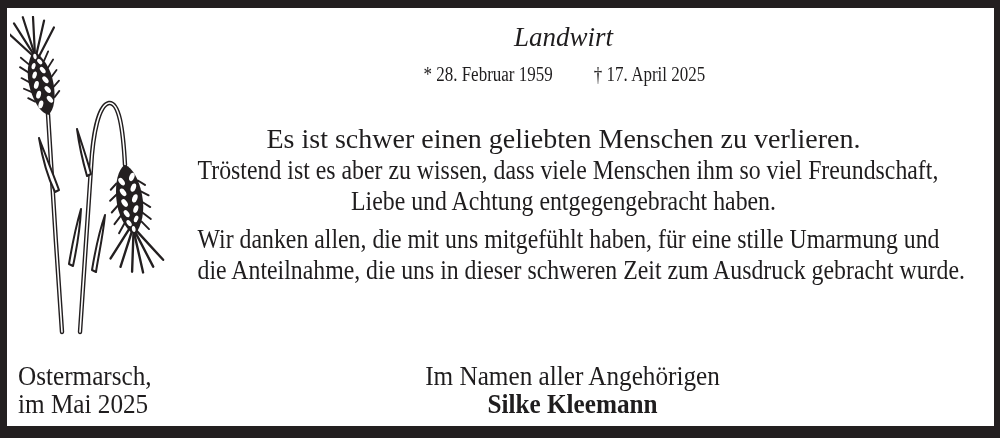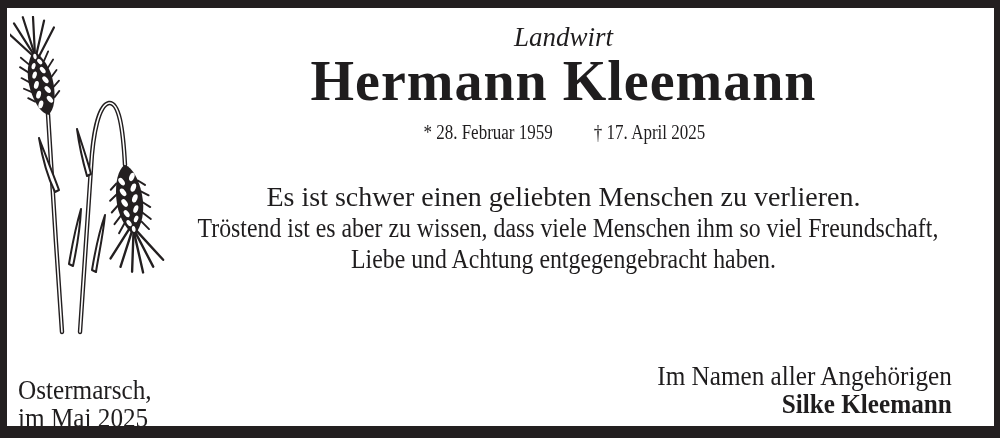--- a/index.html
+++ b/index.html
@@ -45,27 +45,27 @@
   .dates .death{margin-left:20px;}
   .para{margin:0;font-size:28px;line-height:31px;}
   .p1{margin-top:32px;}
   .p2{}
   .p3{margin-top:7px;}
   .line{display:block;white-space:nowrap;}
   .sx85{transform:scaleX(.85);transform-origin:50% 50%;}
   .sx90{transform:scaleX(.90);transform-origin:50% 50%;}
   .sxL{transform:scaleX(.90);transform-origin:0 50%;}
   .place-date{
-    position:absolute;left:11px;top:368px;
+    position:absolute;left:11px;top:354px;
     text-align:left;
     font-size:28px;line-height:28px;
   }
   .family{
     position:absolute;left:144px;right:0;top:354px;
-    text-align:right;
+    text-align:center;
     font-size:28px;line-height:28px;
   }
   .signature{font-weight:bold;}
 </style>
 </head>
 <body>
 
 <div class="page">
 
   <svg class="wheat" viewBox="0 0 160 342" fill="none" stroke="currentColor" stroke-linecap="round" stroke-linejoin="round">
@@ -126,35 +126,38 @@
       <path d="M82,254 C85,236 89,216 95,199 C93,220 88,242 86,256 Z"></path>
     </g>
 
     <use href="#ear" transform="translate(38,97) rotate(-13)"></use>
     <use href="#ear" transform="translate(115,151) rotate(172) scale(1.08)"></use>
   </svg>
 
   <div class="content">
     <div class="profession">Landwirt</div>
 
-    <h1 class="name">Hermann Kleemann</h1>
 
     <div class="dates">
       <span class="sx85" style="display:inline-block">* 28. Februar 1959</span><span class="death sx85" style="display:inline-block">† 17. April 2025</span>
     </div>
 
     <p class="para p1">
       <span class="line">Es ist schwer einen geliebten Menschen zu verlieren.</span>
     </p>
 
     <p class="para p2">
       <span class="line sx85">Tröstend ist es aber zu wissen, dass viele Menschen ihm so viel Freundschaft,</span>
       <span class="line sx85">Liebe und Achtung entgegengebracht haben.</span>
     </p>
 
+    <p class="para p3">
+      <span class="line sx85">Wir danken allen, die mit uns mitgefühlt haben, für eine stille Umarmung und</span>
+      <span class="line sx85">die Anteilnahme, die uns in dieser schweren Zeit zum Ausdruck gebracht wurde.</span>
+    </p>
   </div>
 
   <div class="place-date">
     <span class="line sxL">Ostermarsch,</span>
     <span class="line sxL">im Mai 2025</span>
   </div>
 
   <div class="family">
     <span class="line sx90">Im Namen aller Angehörigen</span>
     <span class="line sx90 signature">Silke Kleemann</span>

